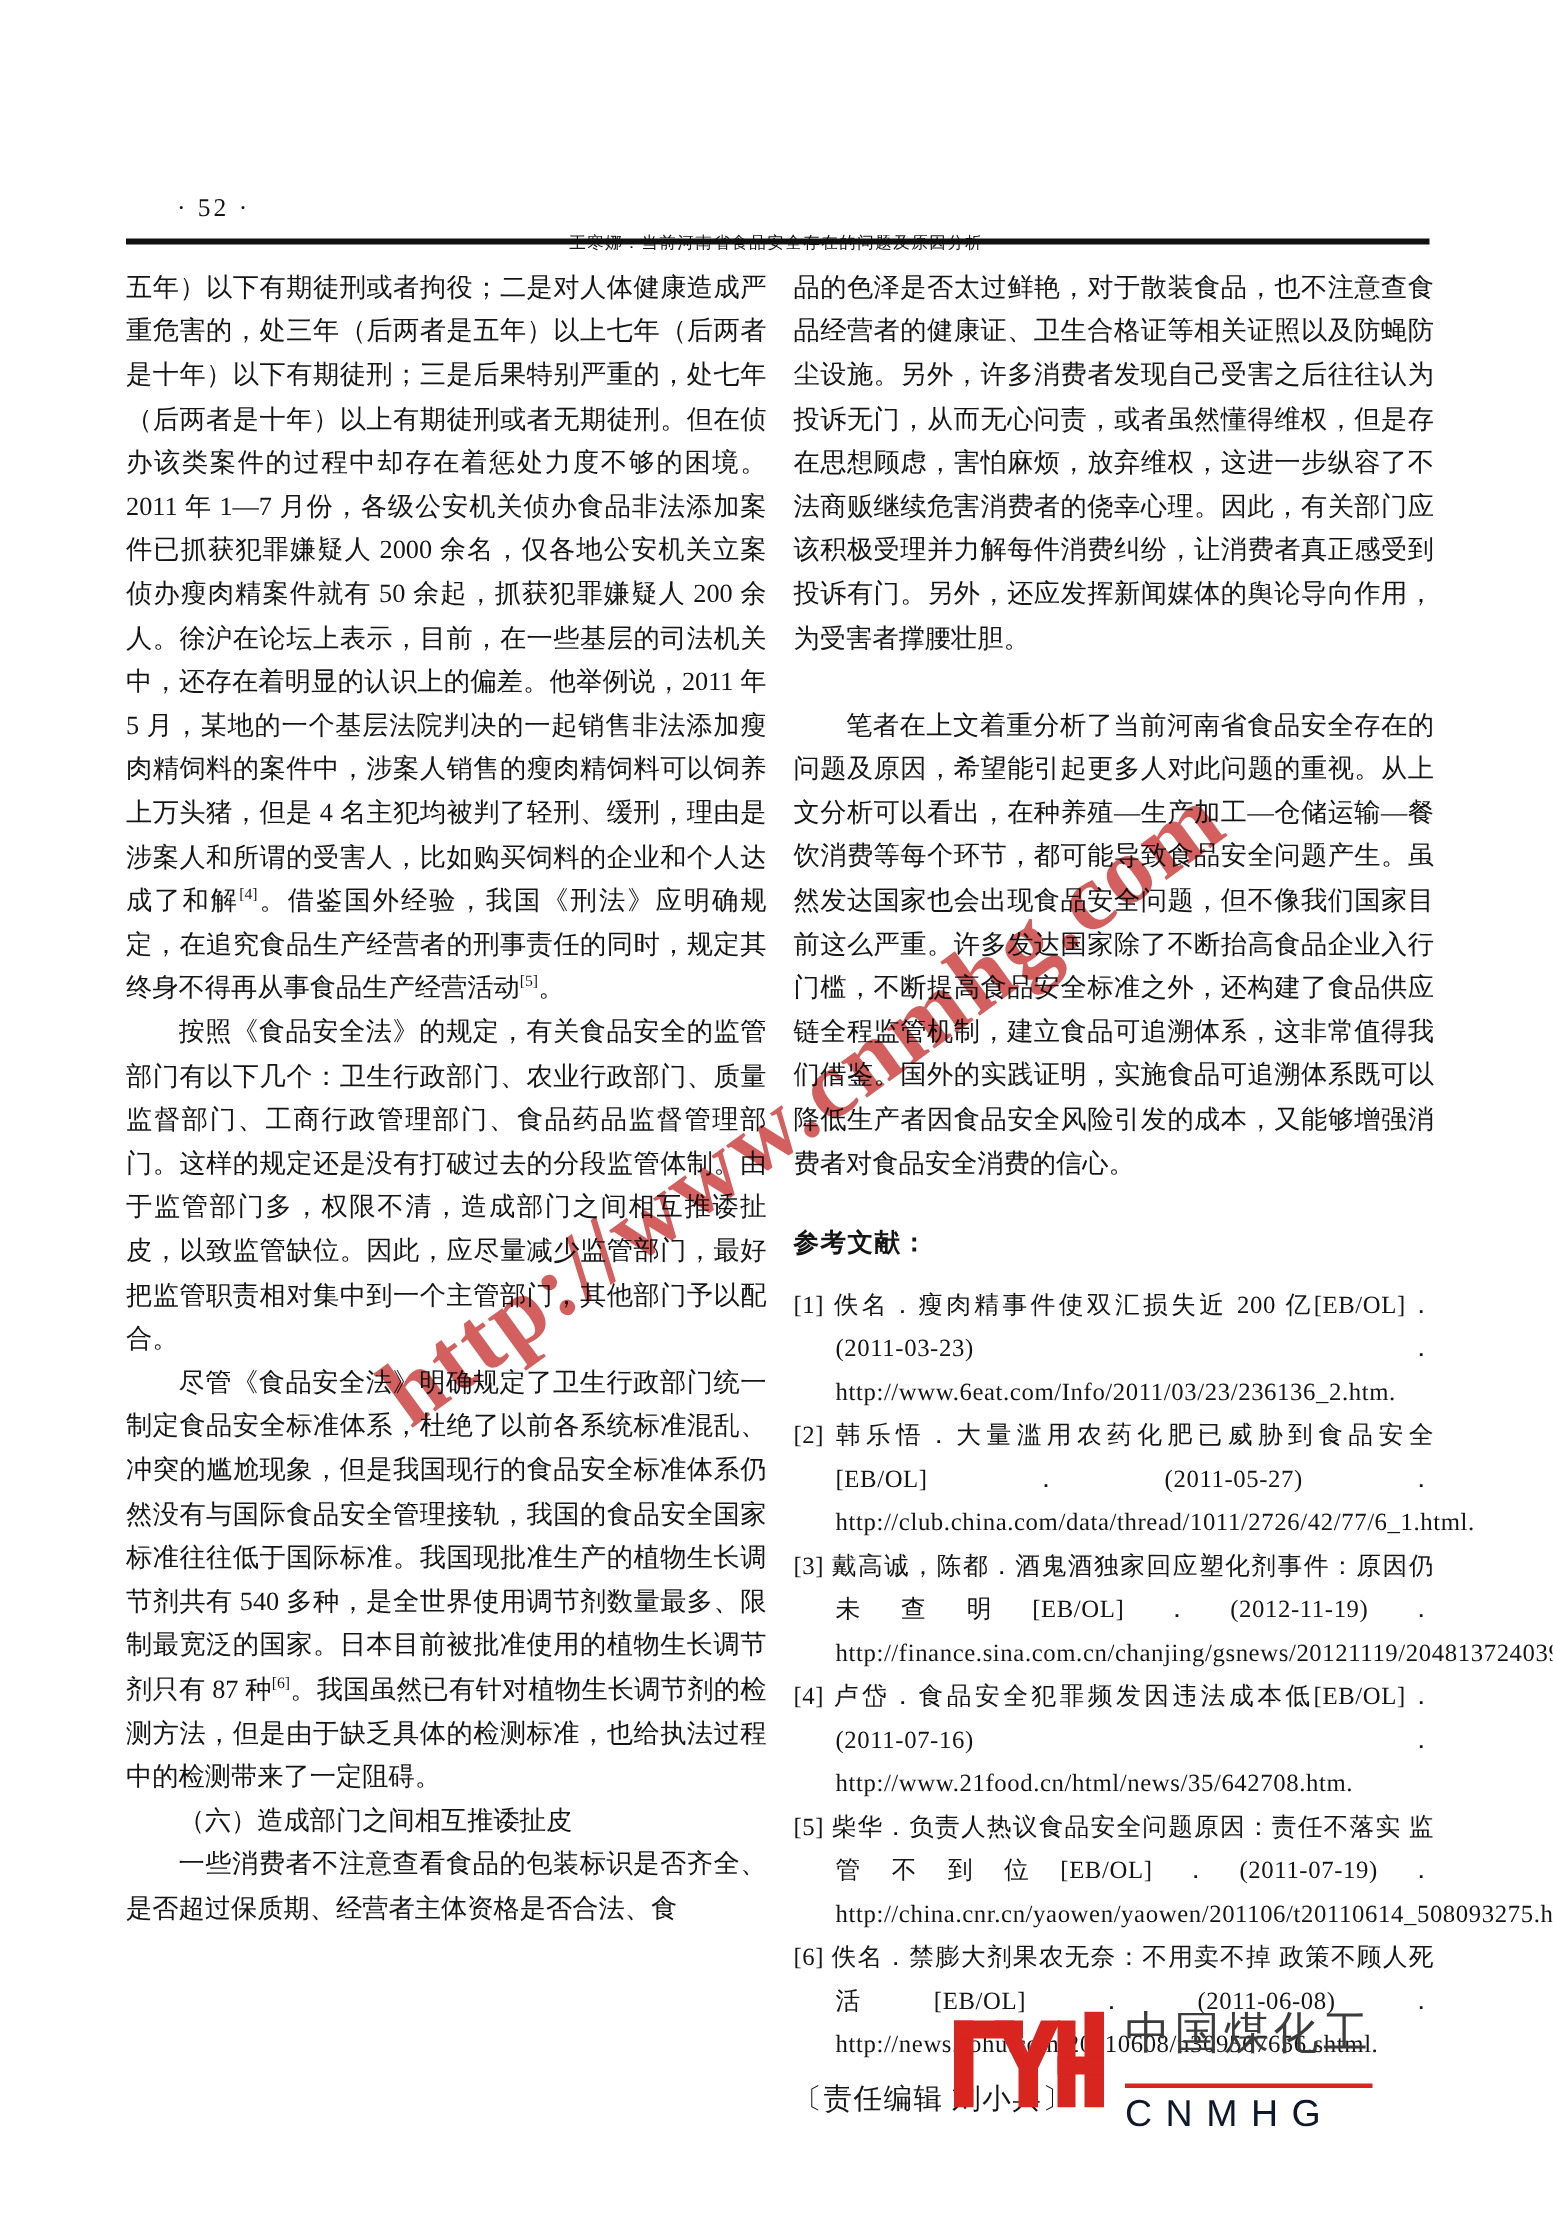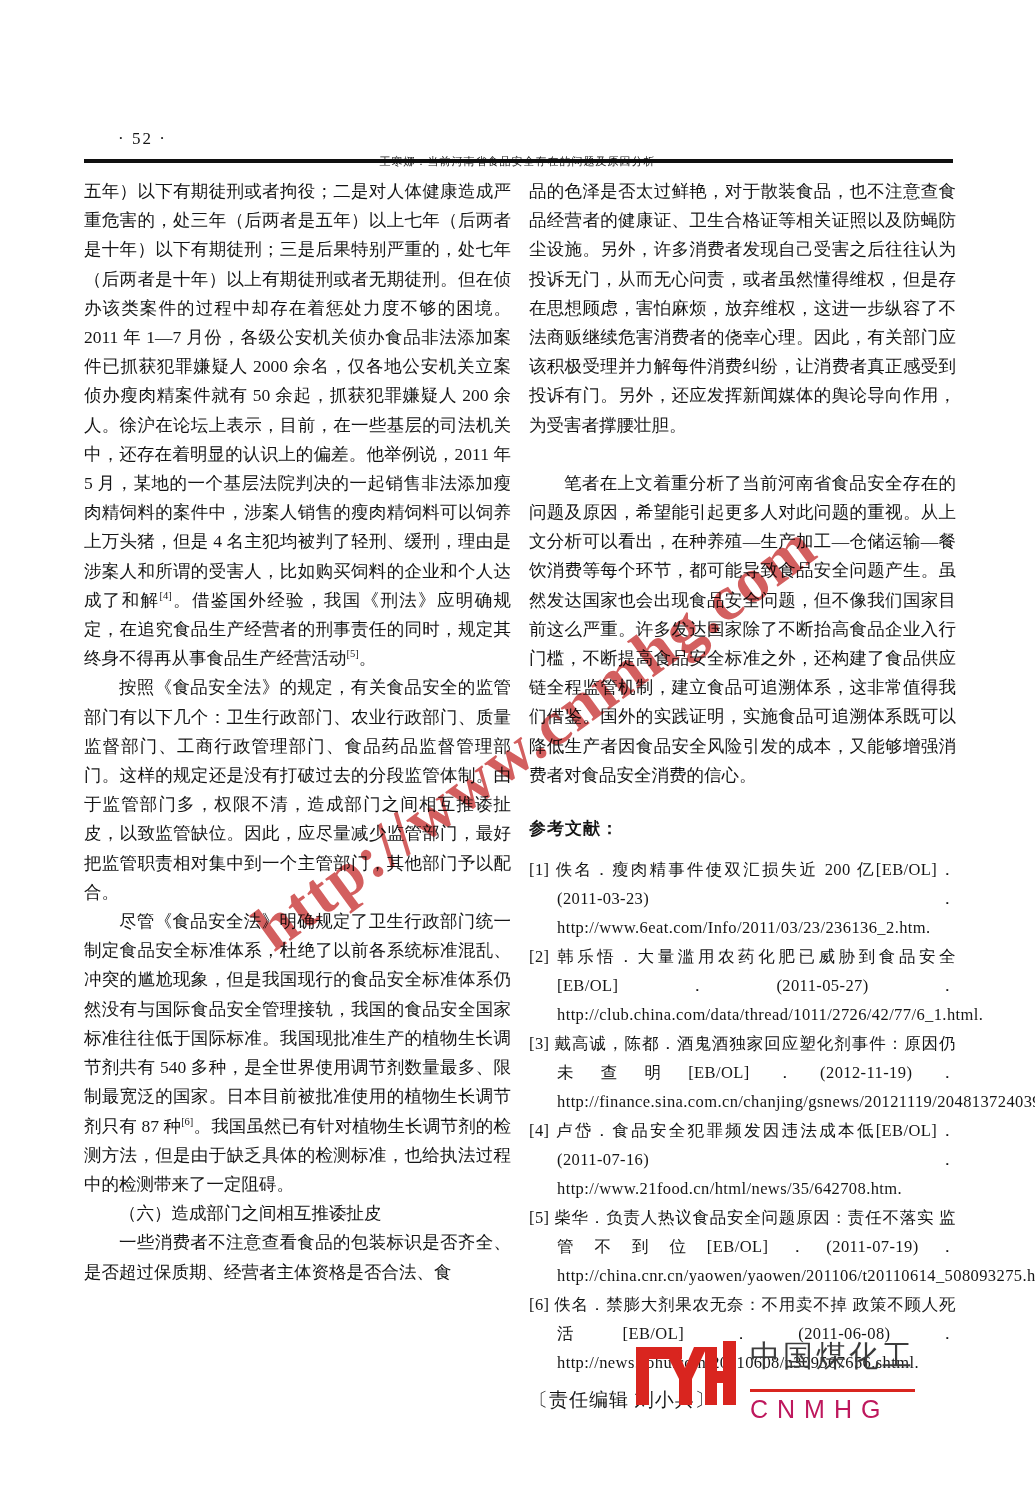--- a/index.html
+++ b/index.html
@@ -84,17 +84,17 @@
         <rect x="0" y="6" width="13" height="58"></rect>
         <rect x="0" y="6" width="46" height="12"></rect>
         <polygon points="27,6 40,6 49,27 58,6 71,6 56,38 56,64 43,64 43,38"></polygon>
         <rect x="69" y="6" width="12" height="58"></rect>
         <rect x="87" y="0" width="13" height="64"></rect>
         <rect x="69" y="30" width="31" height="12"></rect>
       </g>
     </svg>
     <div class="logo-text">
       <div class="logo-cn" style="border-bottom-color: rgb(217, 37, 31);">中国煤化工</div>
-      <div class="logo-en" style="color: #be185d;">CNMHG</div>
+      <div class="logo-en" style="color: #0f172a;">CNMHG</div>
     </div>
   </div>
 
 </div>
 
 </body></html>

